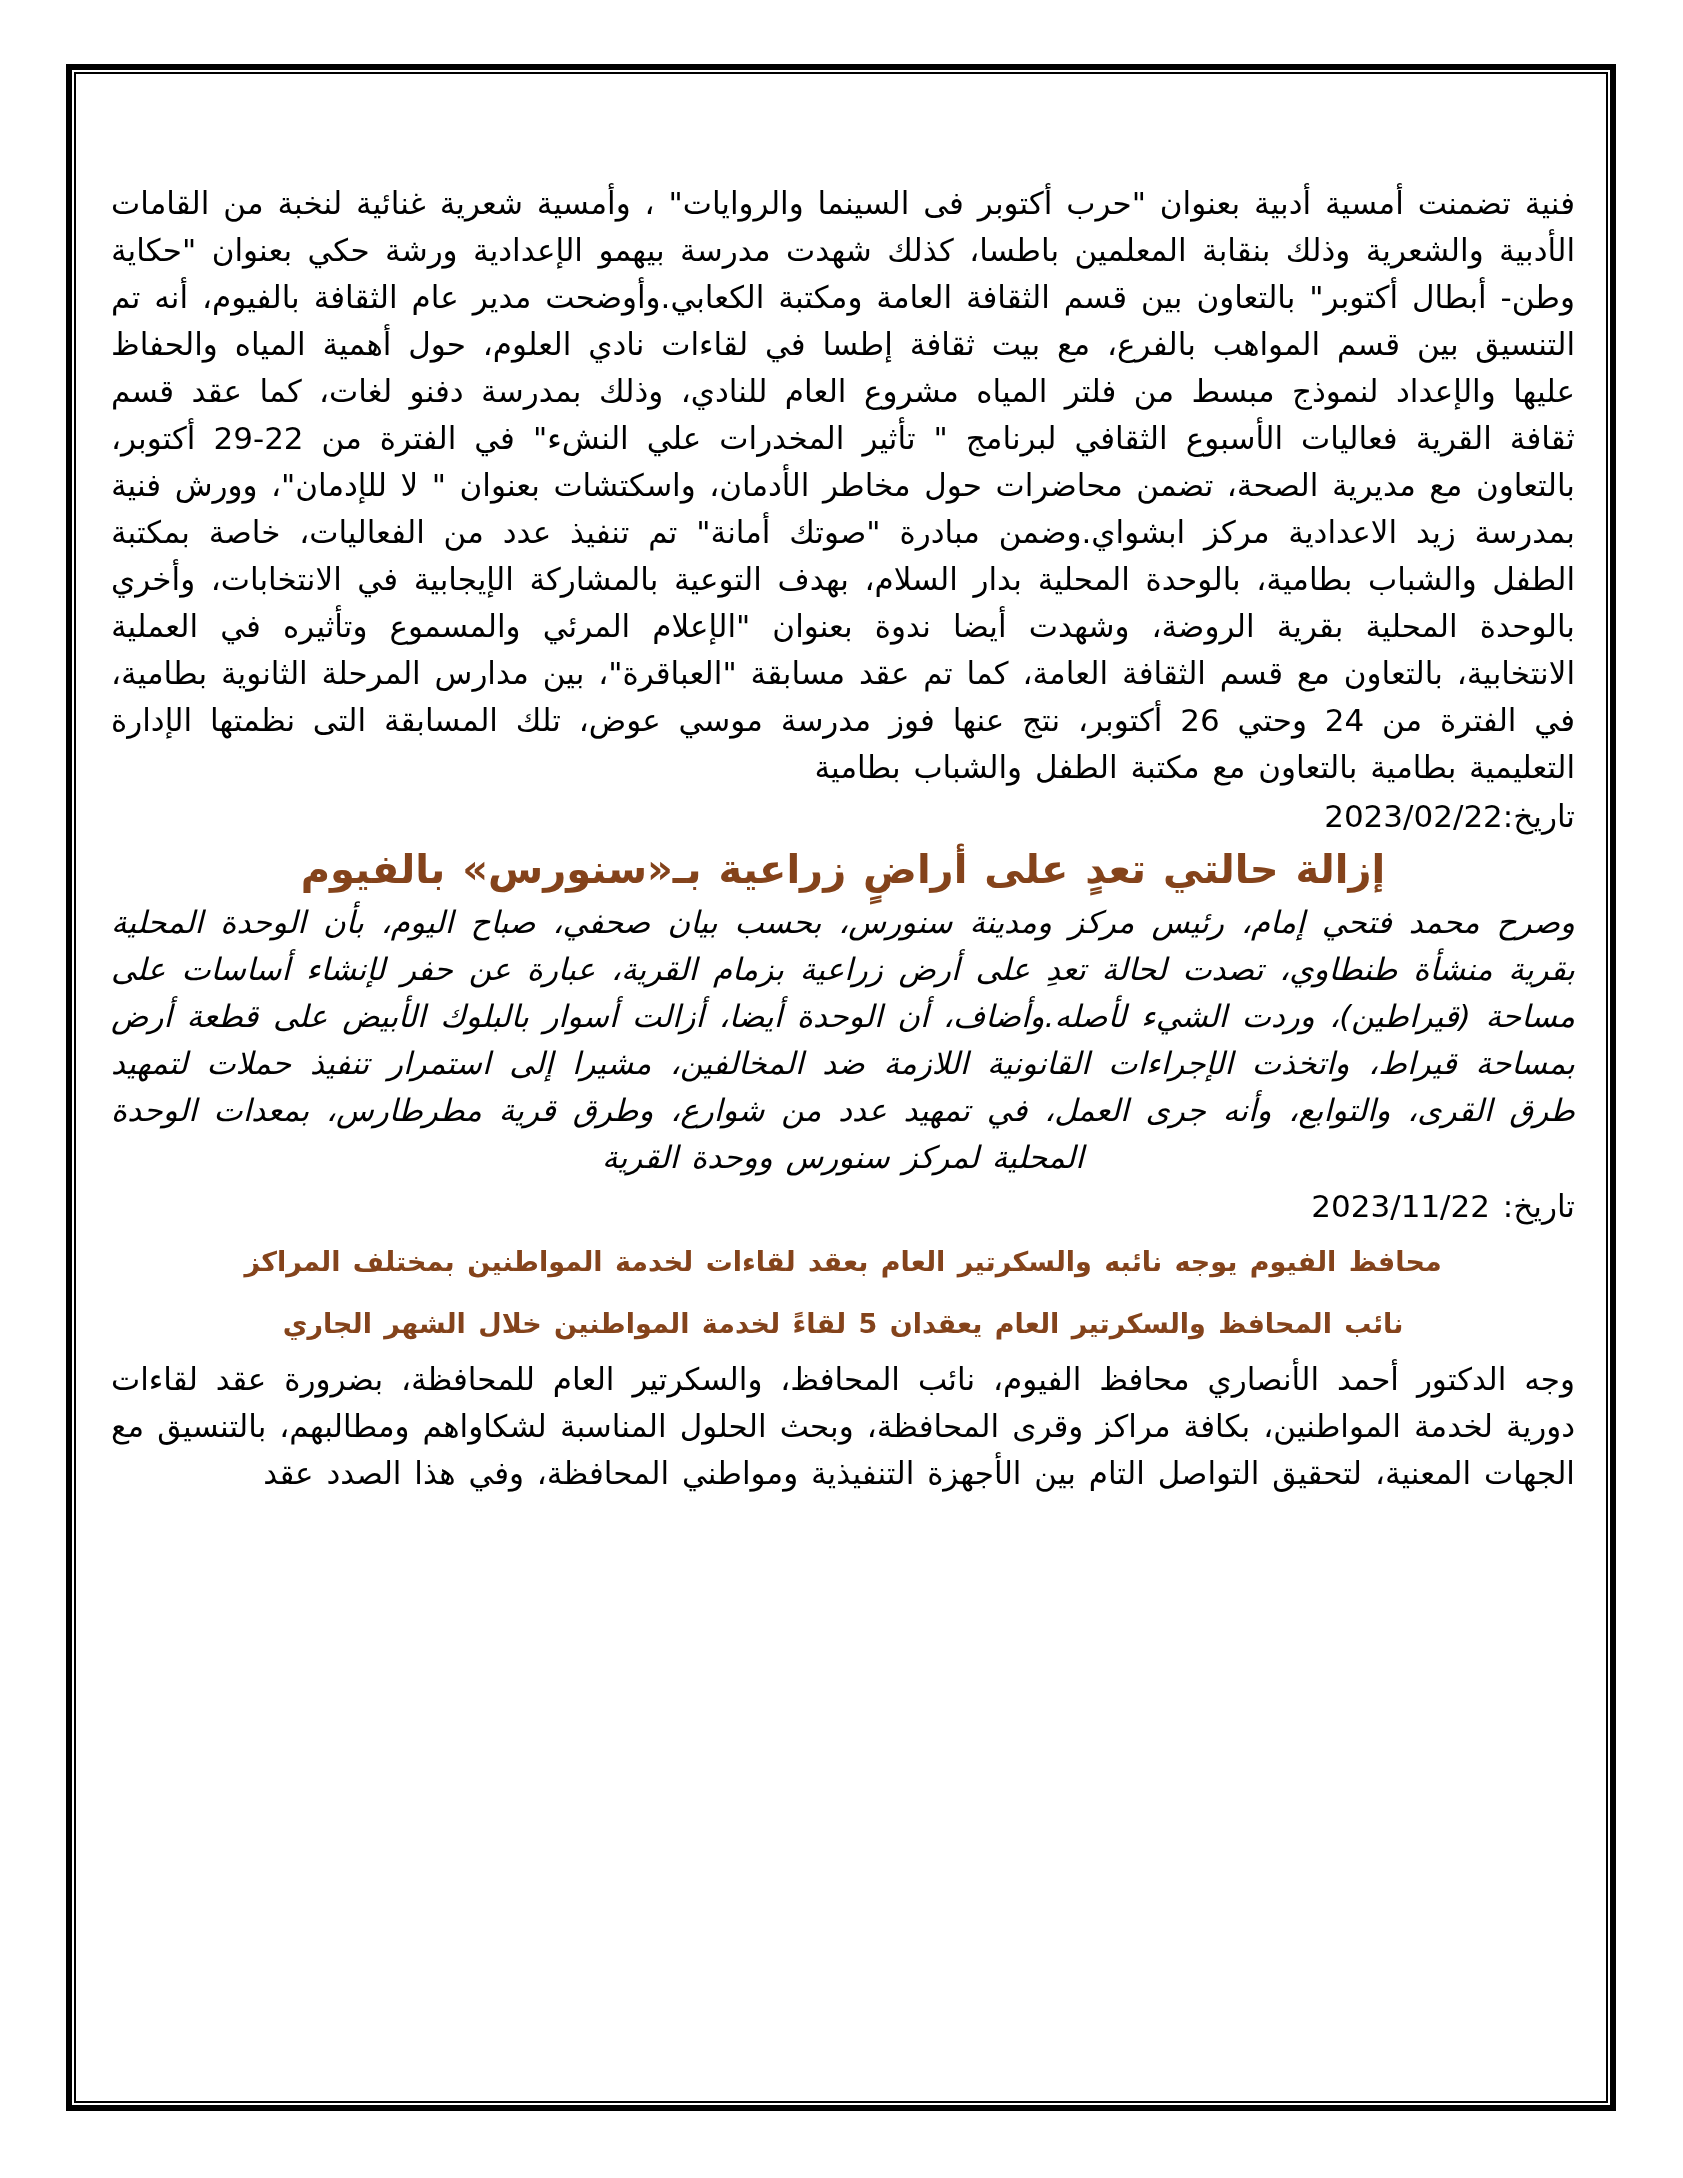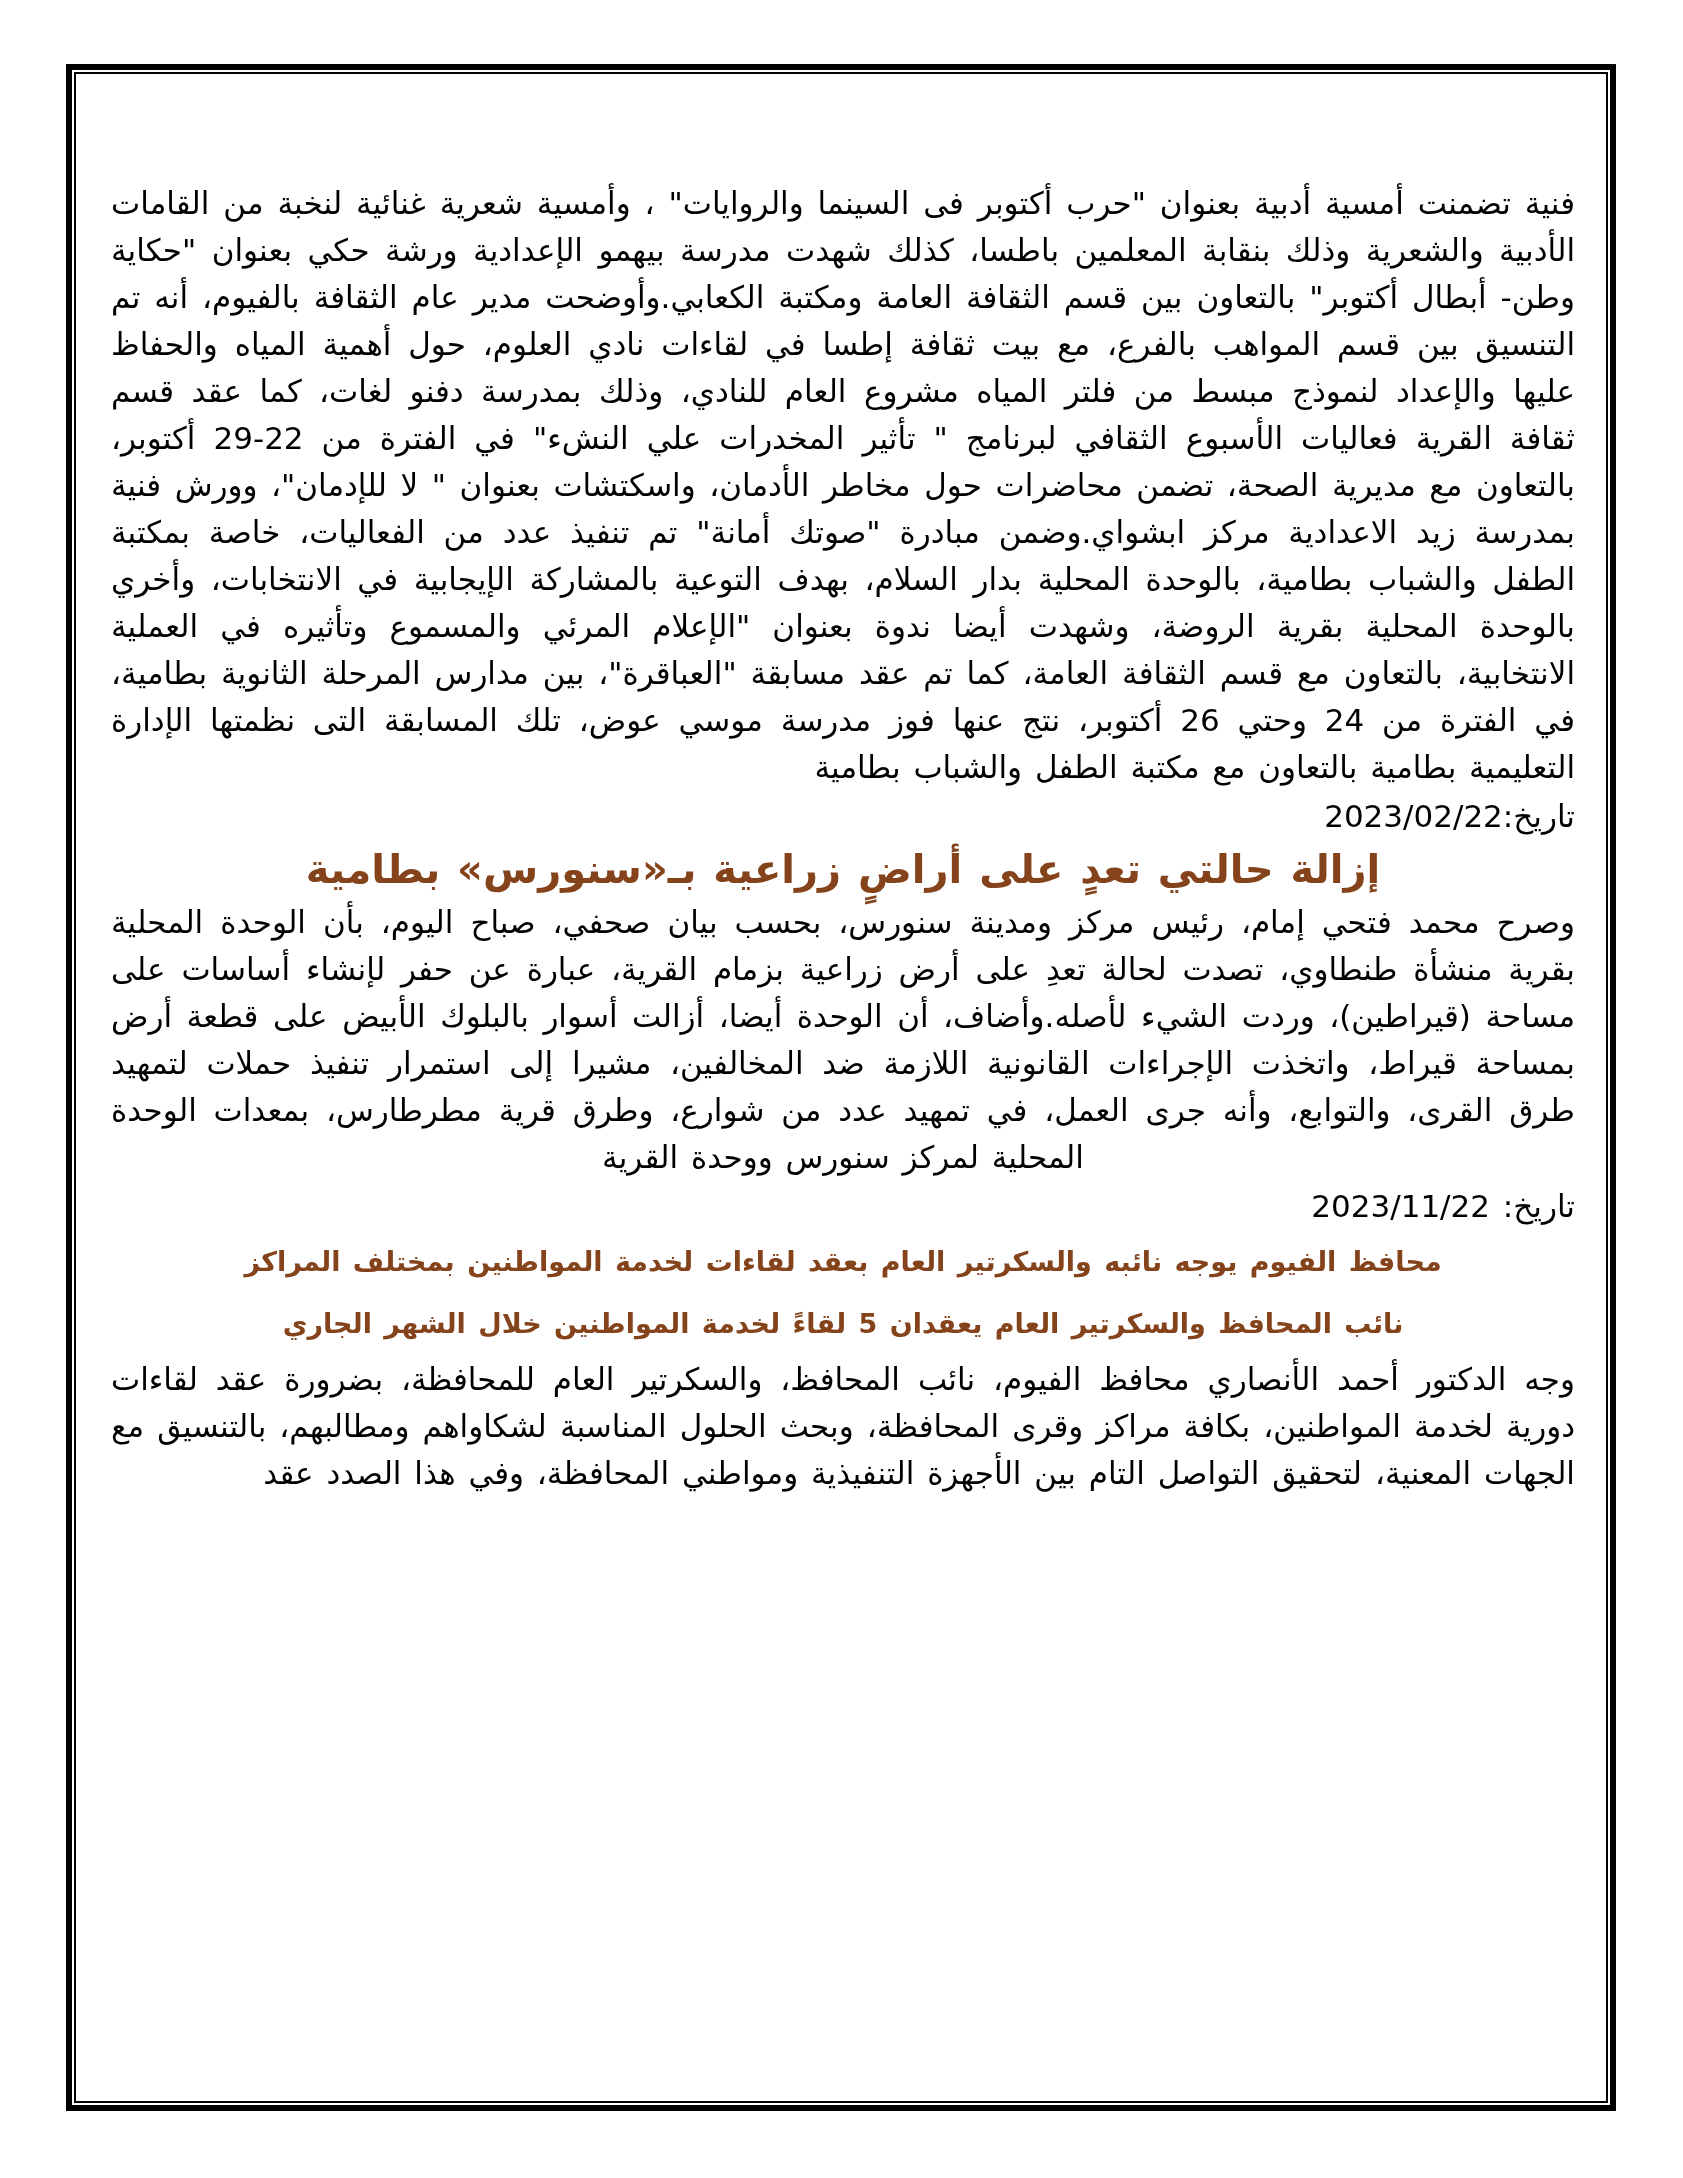--- a/index.html
+++ b/index.html
@@ -57,21 +57,21 @@
     color: var(--heading-color, #84431b);
     font-weight: bold;
     text-align: center;
     text-align-last: center;
   }
   .headline-1 {
     font-size: 40px;
     line-height: 55px;
     margin-top: 22px;
   }
-  .par-2 { margin-top: 44px; }
+  .par-2 { margin-top: 44px; font-style: italic; }
   .headline-2 {
     font-size: 27px;
     line-height: 60px;
     margin-top: 57px;
   }
   .headline-2b { margin-top: 0; }
   .par-3 { margin-top: 42px; }
 </style>
 </head>
 <body>
@@ -80,21 +80,21 @@
   <div class="page-frame-inner"></div>
 </div>
 
 <main class="content">
 
   <p class="body-par">فنية تضمنت أمسية أدبية بعنوان "حرب أكتوبر فى السينما والروايات" ، وأمسية شعرية غنائية لنخبة من القامات الأدبية والشعرية وذلك بنقابة المعلمين باطسا، كذلك شهدت مدرسة بيهمو الإعدادية ورشة حكي بعنوان "حكاية وطن- أبطال أكتوبر" بالتعاون بين قسم الثقافة العامة ومكتبة الكعابي.وأوضحت مدير عام الثقافة بالفيوم، أنه تم التنسيق بين قسم المواهب بالفرع، مع بيت ثقافة إطسا في لقاءات نادي العلوم، حول أهمية المياه والحفاظ عليها والإعداد لنموذج مبسط من فلتر المياه مشروع العام للنادي، وذلك بمدرسة دفنو لغات، كما عقد قسم ثقافة القرية فعاليات الأسبوع الثقافي لبرنامج " تأثير المخدرات علي النشء" في الفترة من 22-29 أكتوبر، بالتعاون مع مديرية الصحة، تضمن محاضرات حول مخاطر الأدمان، واسكتشات بعنوان " لا للإدمان"، وورش فنية بمدرسة زيد الاعدادية مركز ابشواي.وضمن مبادرة "صوتك أمانة" تم تنفيذ عدد من الفعاليات، خاصة بمكتبة الطفل والشباب بطامية، بالوحدة المحلية بدار السلام، بهدف التوعية بالمشاركة الإيجابية في الانتخابات، وأخري بالوحدة المحلية بقرية الروضة، وشهدت أيضا ندوة بعنوان "الإعلام المرئي والمسموع وتأثيره في العملية الانتخابية، بالتعاون مع قسم الثقافة العامة، كما تم عقد مسابقة "العباقرة"، بين مدارس المرحلة الثانوية بطامية، في الفترة من 24 وحتي 26 أكتوبر، نتج عنها فوز مدرسة موسي عوض، تلك المسابقة التى نظمتها الإدارة التعليمية بطامية بالتعاون مع مكتبة الطفل والشباب بطامية</p>
 
 
   <p class="meta-line date-1">تاريخ:2023/02/22</p>
 
-  <p class="headline headline-1">إزالة حالتي تعدٍ على أراضٍ زراعية بـ«سنورس» بطامية</p>
+  <p class="headline headline-1">إزالة حالتي تعدٍ على أراضٍ زراعية بـ«سنورس» بالفيوم</p>
 
   <p class="body-par par-2 last-line-center">وصرح محمد فتحي إمام، رئيس مركز ومدينة سنورس، بحسب بيان صحفي، صباح اليوم، بأن الوحدة المحلية بقرية منشأة طنطاوي، تصدت لحالة تعدِ على أرض زراعية بزمام القرية، عبارة عن حفر لإنشاء أساسات على مساحة (قيراطين)، وردت الشيء لأصله.وأضاف، أن الوحدة أيضا، أزالت أسوار بالبلوك الأبيض على قطعة أرض بمساحة قيراط، واتخذت الإجراءات القانونية اللازمة ضد المخالفين، مشيرا إلى استمرار تنفيذ حملات لتمهيد طرق القرى، والتوابع، وأنه جرى العمل، في تمهيد عدد من شوارع، وطرق قرية مطرطارس، بمعدات الوحدة المحلية لمركز سنورس ووحدة القرية</p>
 
 
   <p class="meta-line date-2">تاريخ: 2023/11/22</p>
 
   <p class="headline headline-2">محافظ الفيوم يوجه نائبه والسكرتير العام بعقد لقاءات لخدمة المواطنين بمختلف المراكز</p>
 
   <p class="headline headline-2 headline-2b">نائب المحافظ والسكرتير العام يعقدان 5 لقاءً لخدمة المواطنين خلال الشهر الجاري</p>
 

